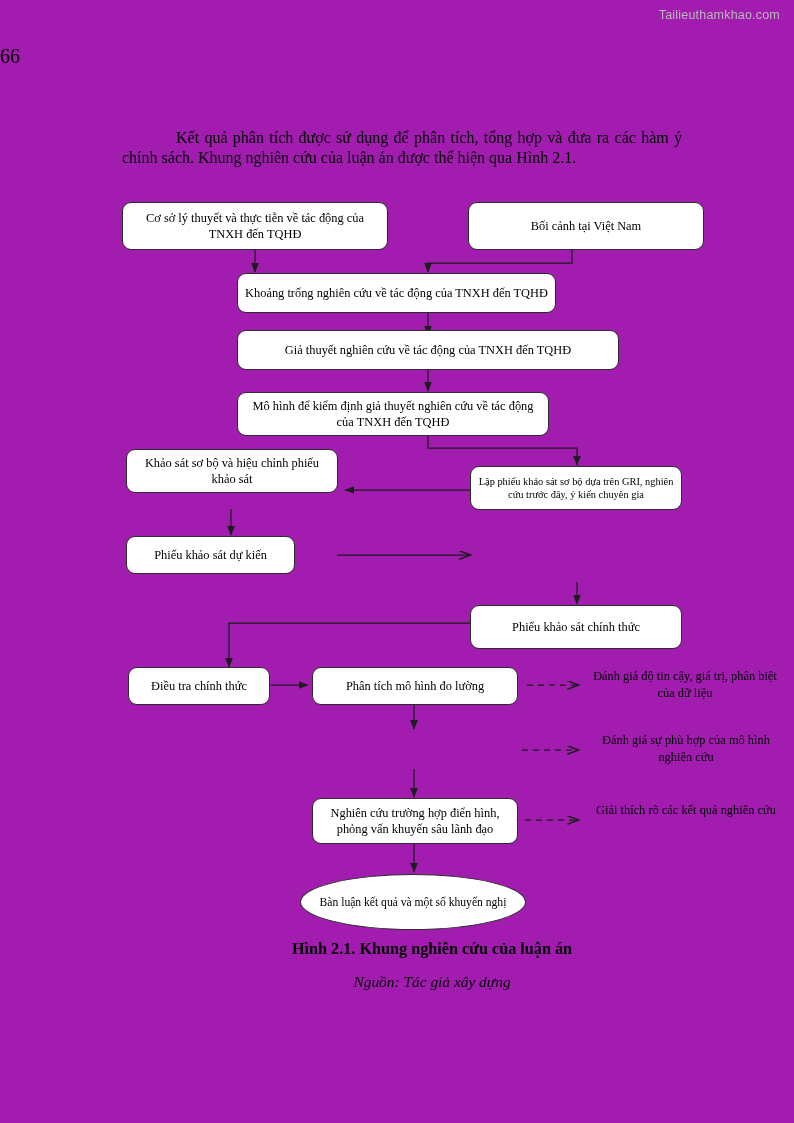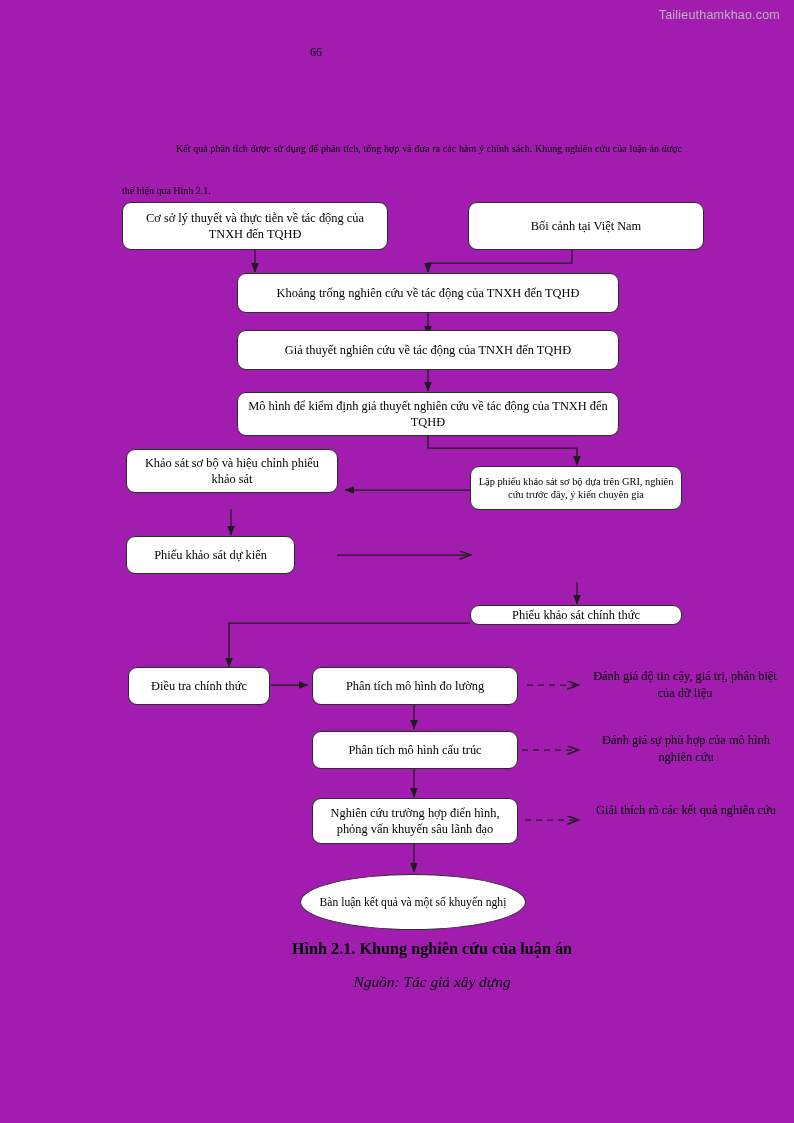--- a/index.html
+++ b/index.html
@@ -26,30 +26,30 @@
     font-family: "Liberation Sans", "DejaVu Sans", sans-serif;
     font-size: 12.5px;
     color: #b9b9b9;
     letter-spacing: 0.2px;
   }
   .page-number {
     position: absolute;
     top: 45px;
     left: 0;
     width: 632px;
-    text-align: center;
-    font-size: 12px;
+    text-align: left;
+    font-size: 20px;
   }
   .body-text {
     position: absolute;
     left: 122px;
     top: 128px;
     width: 560px;
-    font-size: 10px;
-    line-height: 42px;
+    font-size: 16px;
+    line-height: 20px;
     text-align: justify;
   }
   .body-text .indent { display: inline-block; width: 54px; }
 
   
   #chart {
     position: absolute;
     left: 0;
     top: 180px;
     width: 794px;
@@ -172,60 +172,57 @@
     </svg>
 
     <div class="node" style="left:122px; top:22px; width:266px; height:48px;">
       <span>Cơ sở lý thuyết và thực tiễn về tác động của TNXH đến TQHĐ</span>
     </div>
 
     <div class="node" style="left:468px; top:22px; width:236px; height:48px;">
       <span>Bối cảnh tại Việt Nam</span>
     </div>
 
-    <div class="node" style="left:237px; top:93px; width:382px; height:40px;">
+    <div class="node" style="left:237px; top:93px; width:319px; height:40px;">
       <span>Khoảng trống nghiên cứu về tác động của TNXH đến TQHĐ</span>
     </div>
 
     <div class="node" style="left:237px; top:150px; width:382px; height:40px;">
       <span>Giả thuyết nghiên cứu về tác động của TNXH đến TQHĐ</span>
     </div>
 
-    <div class="node" style="left:237px; top:212px; width:382px; height:44px;">
+    <div class="node" style="left:237px; top:212px; width:312px; height:44px;">
       <span>Mô hình để kiểm định giả thuyết nghiên cứu về tác động của TNXH đến TQHĐ</span>
     </div>
 
     <div class="node small" style="left:470px; top:286px; width:212px; height:44px;">
       <span>Lập phiếu khảo sát sơ bộ dựa trên GRI, nghiên cứu trước đây, ý kiến chuyên gia</span>
     </div>
 
     <div class="node" style="left:126px; top:269px; width:212px; height:44px;">
       <span>Khảo sát sơ bộ và hiệu chỉnh phiếu khảo sát</span>
     </div>
 
     <div class="node" style="left:126px; top:356px; width:169px; height:38px;">
       <span>Phiếu khảo sát dự kiến</span>
     </div>
 
 
-    <div class="node" style="left:470px; top:425px; width:212px; height:20px;">
+    <div class="node" style="left:470px; top:425px; width:212px; height:44px;">
       <span>Phiếu khảo sát chính thức</span>
     </div>
 
     <div class="node" style="left:128px; top:487px; width:142px; height:38px;">
       <span>Điều tra chính thức</span>
     </div>
 
     <div class="node" style="left:312px; top:487px; width:206px; height:38px;">
       <span>Phân tích mô hình đo lường</span>
     </div>
 
-    <div class="node" style="left:312px; top:551px; width:206px; height:38px;">
-      <span>Phân tích mô hình cấu trúc</span>
-    </div>
 
     <div class="node" style="left:312px; top:618px; width:206px; height:46px;">
       <span>Nghiên cứu trường hợp điển hình, phỏng vấn khuyến sâu lãnh đạo</span>
     </div>
 
     <div class="node ellipse" style="left:300px; top:694px; width:226px; height:56px;">
       <span>Bàn luận kết quả và một số khuyến nghị</span>
     </div>
 
     <div class="side-note" style="left:585px; top:488px; width:200px;">

